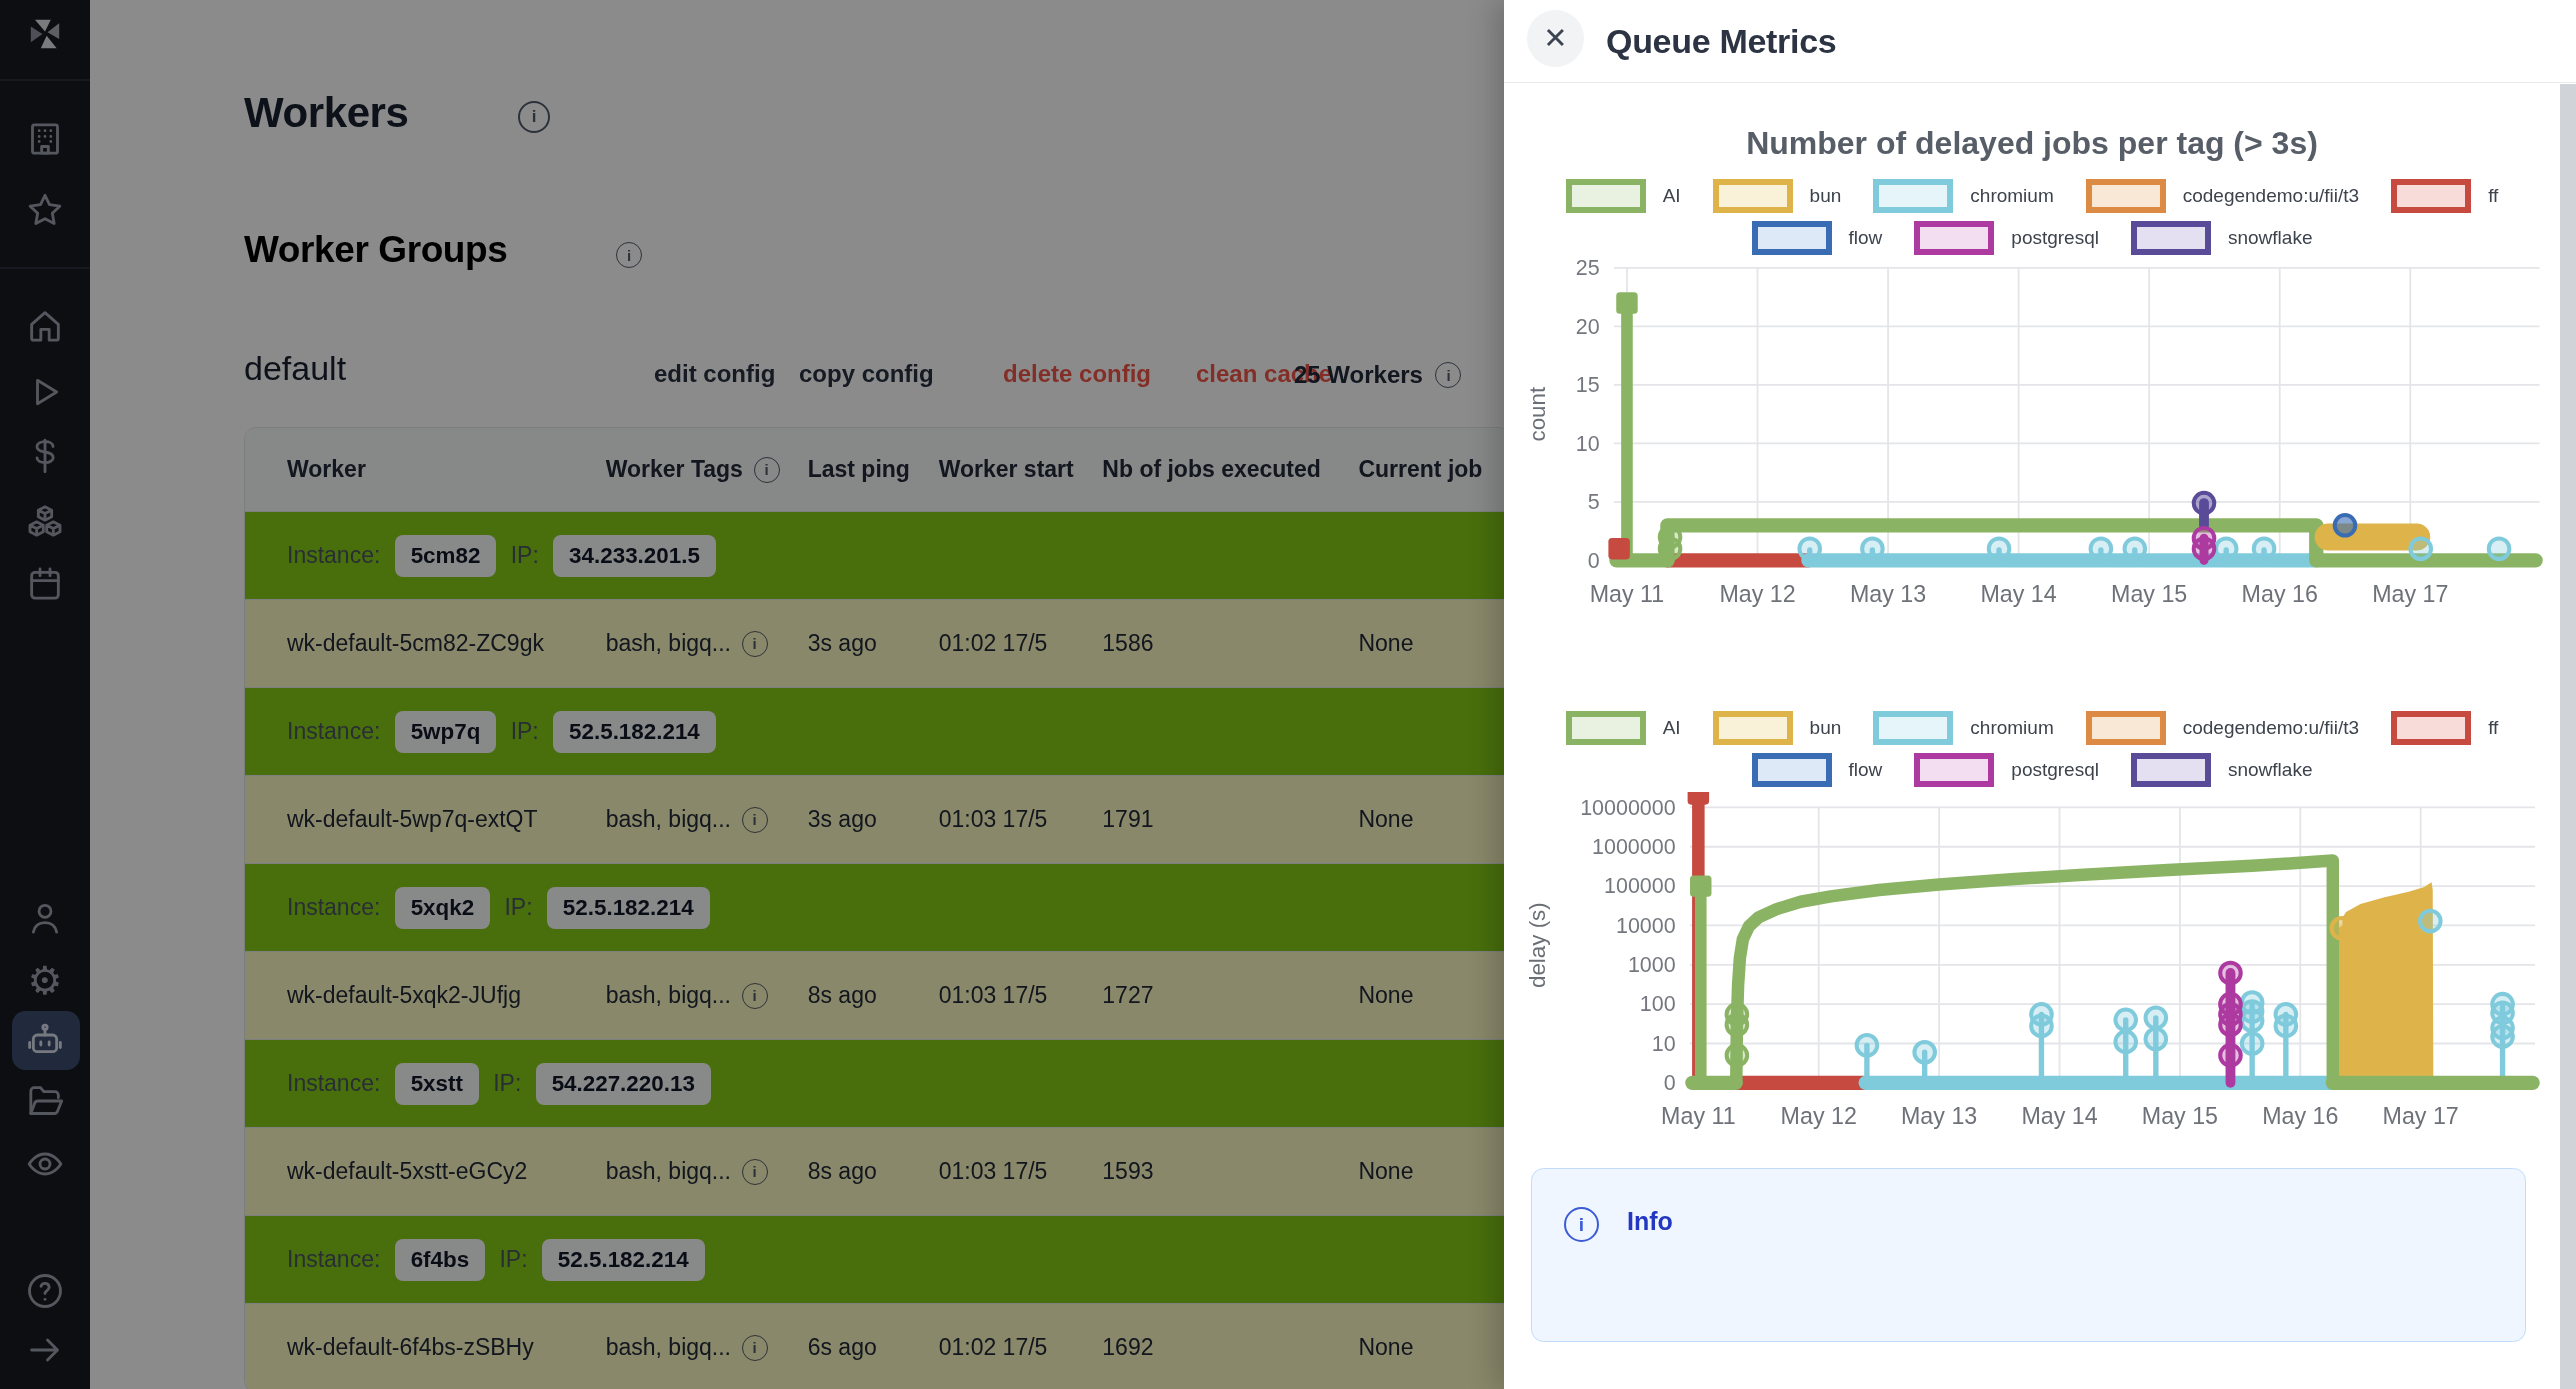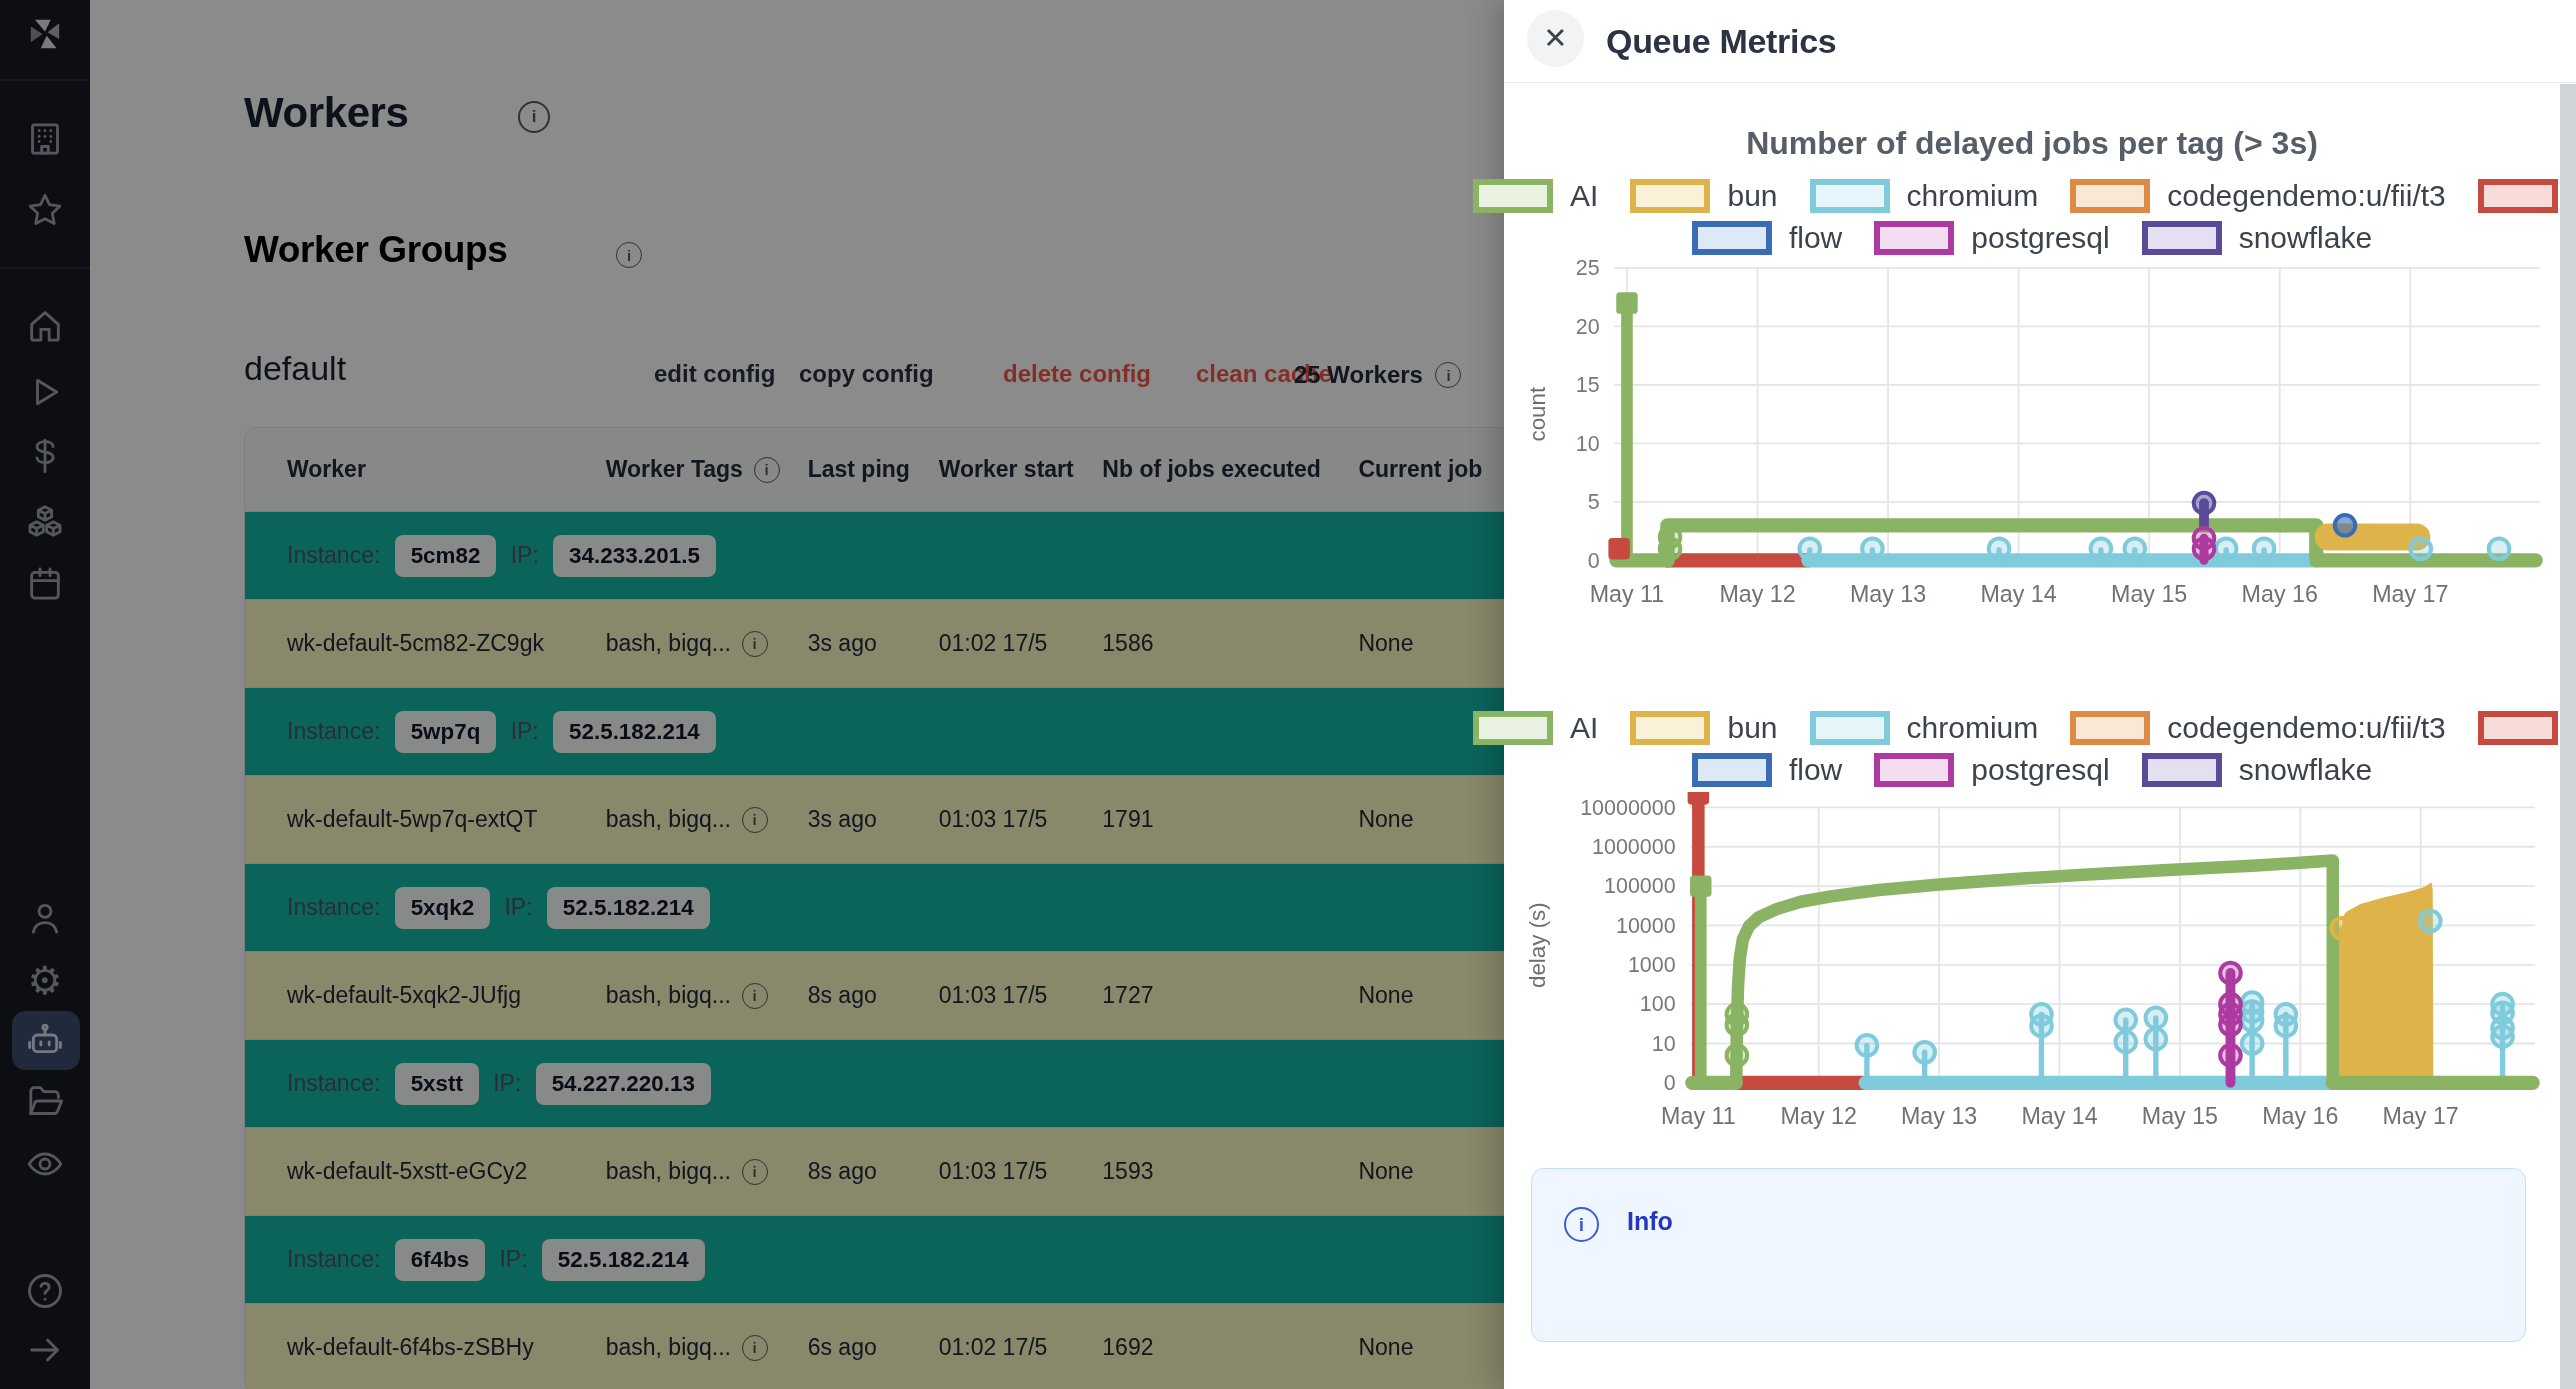--- a/index.html
+++ b/index.html
@@ -26,42 +26,42 @@
 
   .info-i{display:inline-flex;width:28px;height:28px;border:2.2px solid #525c6b;border-radius:50%;
           align-items:center;justify-content:center;font-size:17px;font-weight:700;color:#525c6b;flex:0 0 auto}
   .info-i.sm{width:24px;height:24px;font-size:15px;border-width:1.8px}
 
   
   .wtable{position:absolute;left:154px;top:427px;width:1265px;height:964px;background:#fff;
           border:1.8px solid #e3e5e8;border-radius:12.5px;overflow:hidden}
   .trow{display:flex;align-items:center;padding-left:42px;box-sizing:border-box;height:88px;border-top:1.8px solid #e8eaec;background:#fef9c3}
   .trow.head{height:83px;background:#f8f9fa;border-top:none;font-weight:600;color:#333b48;font-size:23px}
-  .trow.inst{background:#14b8a6}
+  .trow.inst{background:#84cc16}
   .c1{width:340px}.c2{width:215px}.c3{width:139px}.c4{width:174px}.c5{width:273px}.c6{width:161px}
   .cell{display:flex;align-items:center;gap:10.7px;font-size:23px;color:#222a37;box-sizing:border-box;padding-right:18px}
   .inst-line{display:flex;align-items:center;gap:14.3px;font-size:23px;color:#4b5563}
   .chip{background:#fafbfc;border-radius:8px;padding:8px 16px;font-weight:700;font-size:22.4px;color:#111827}
 
   
   .dim{position:absolute;left:0;top:0;width:1504px;height:1390px;background:rgba(0,0,0,0.455);z-index:5}
 
   
   .drawer{position:absolute;left:1504px;top:0;width:1072px;height:1390px;background:#ffffff;z-index:10;
           box-shadow:-9px 0 27px rgba(0,0,0,0.20)}
   .drawer-head{position:absolute;top:0;left:0;right:0;height:82px;border-bottom:1.8px solid #e7e9ec;background:#fff}
   .close-btn{position:absolute;left:23px;top:9.8px;width:57px;height:57px;border-radius:50%;background:#f1f3f5;
              border:none;display:flex;align-items:center;justify-content:center;font-size:29px;color:#3c4452;font-family:inherit}
   .drawer-title{position:absolute;left:102px;top:21.5px;font-size:34px;font-weight:700;color:#2c3443;letter-spacing:-0.3px}
   .drawer-scrollbar{position:absolute;right:0;top:84px;width:16px;height:1306px;background:#d0d3d8}
 
   .chart-title{position:absolute;left:16px;width:1024px;text-align:center;font-size:32px;font-weight:700;color:#575e68}
   .chart-legend{position:absolute;left:16px;width:1024px;display:flex;flex-direction:column;gap:7.2px;align-items:center}
   .legend-row{display:flex;gap:32px;justify-content:center;align-items:center}
-  .legend-item{display:flex;align-items:center;gap:17px;font-size:30px;color:#3d434c}
+  .legend-item{display:flex;align-items:center;gap:17px;font-size:19px;color:#3d434c}
   .swatch{width:68px;height:22.4px;border:6.3px solid;box-sizing:content-box}
   .chart-svg{position:absolute;left:16px}
 
   .infobox{position:absolute;left:27px;top:1168px;width:995px;height:174px;background:#eff6ff;
            border:1.8px solid #c3dcfc;border-radius:12.5px;box-sizing:border-box}
   .info-blue-ic{position:absolute;left:32px;top:38px;width:31px;height:31px;border:2.7px solid #3b5bd7;border-radius:50%;
                 display:flex;align-items:center;justify-content:center;font-size:19px;font-weight:700;color:#3b5bd7}
   .info-title{position:absolute;left:95px;top:38px;font-size:25px;font-weight:700;color:#2337c1}
   .info-body{position:absolute;left:95px;top:84px;width:886px;font-size:24.6px;line-height:37px;color:#2a3fc9}
 </style>

